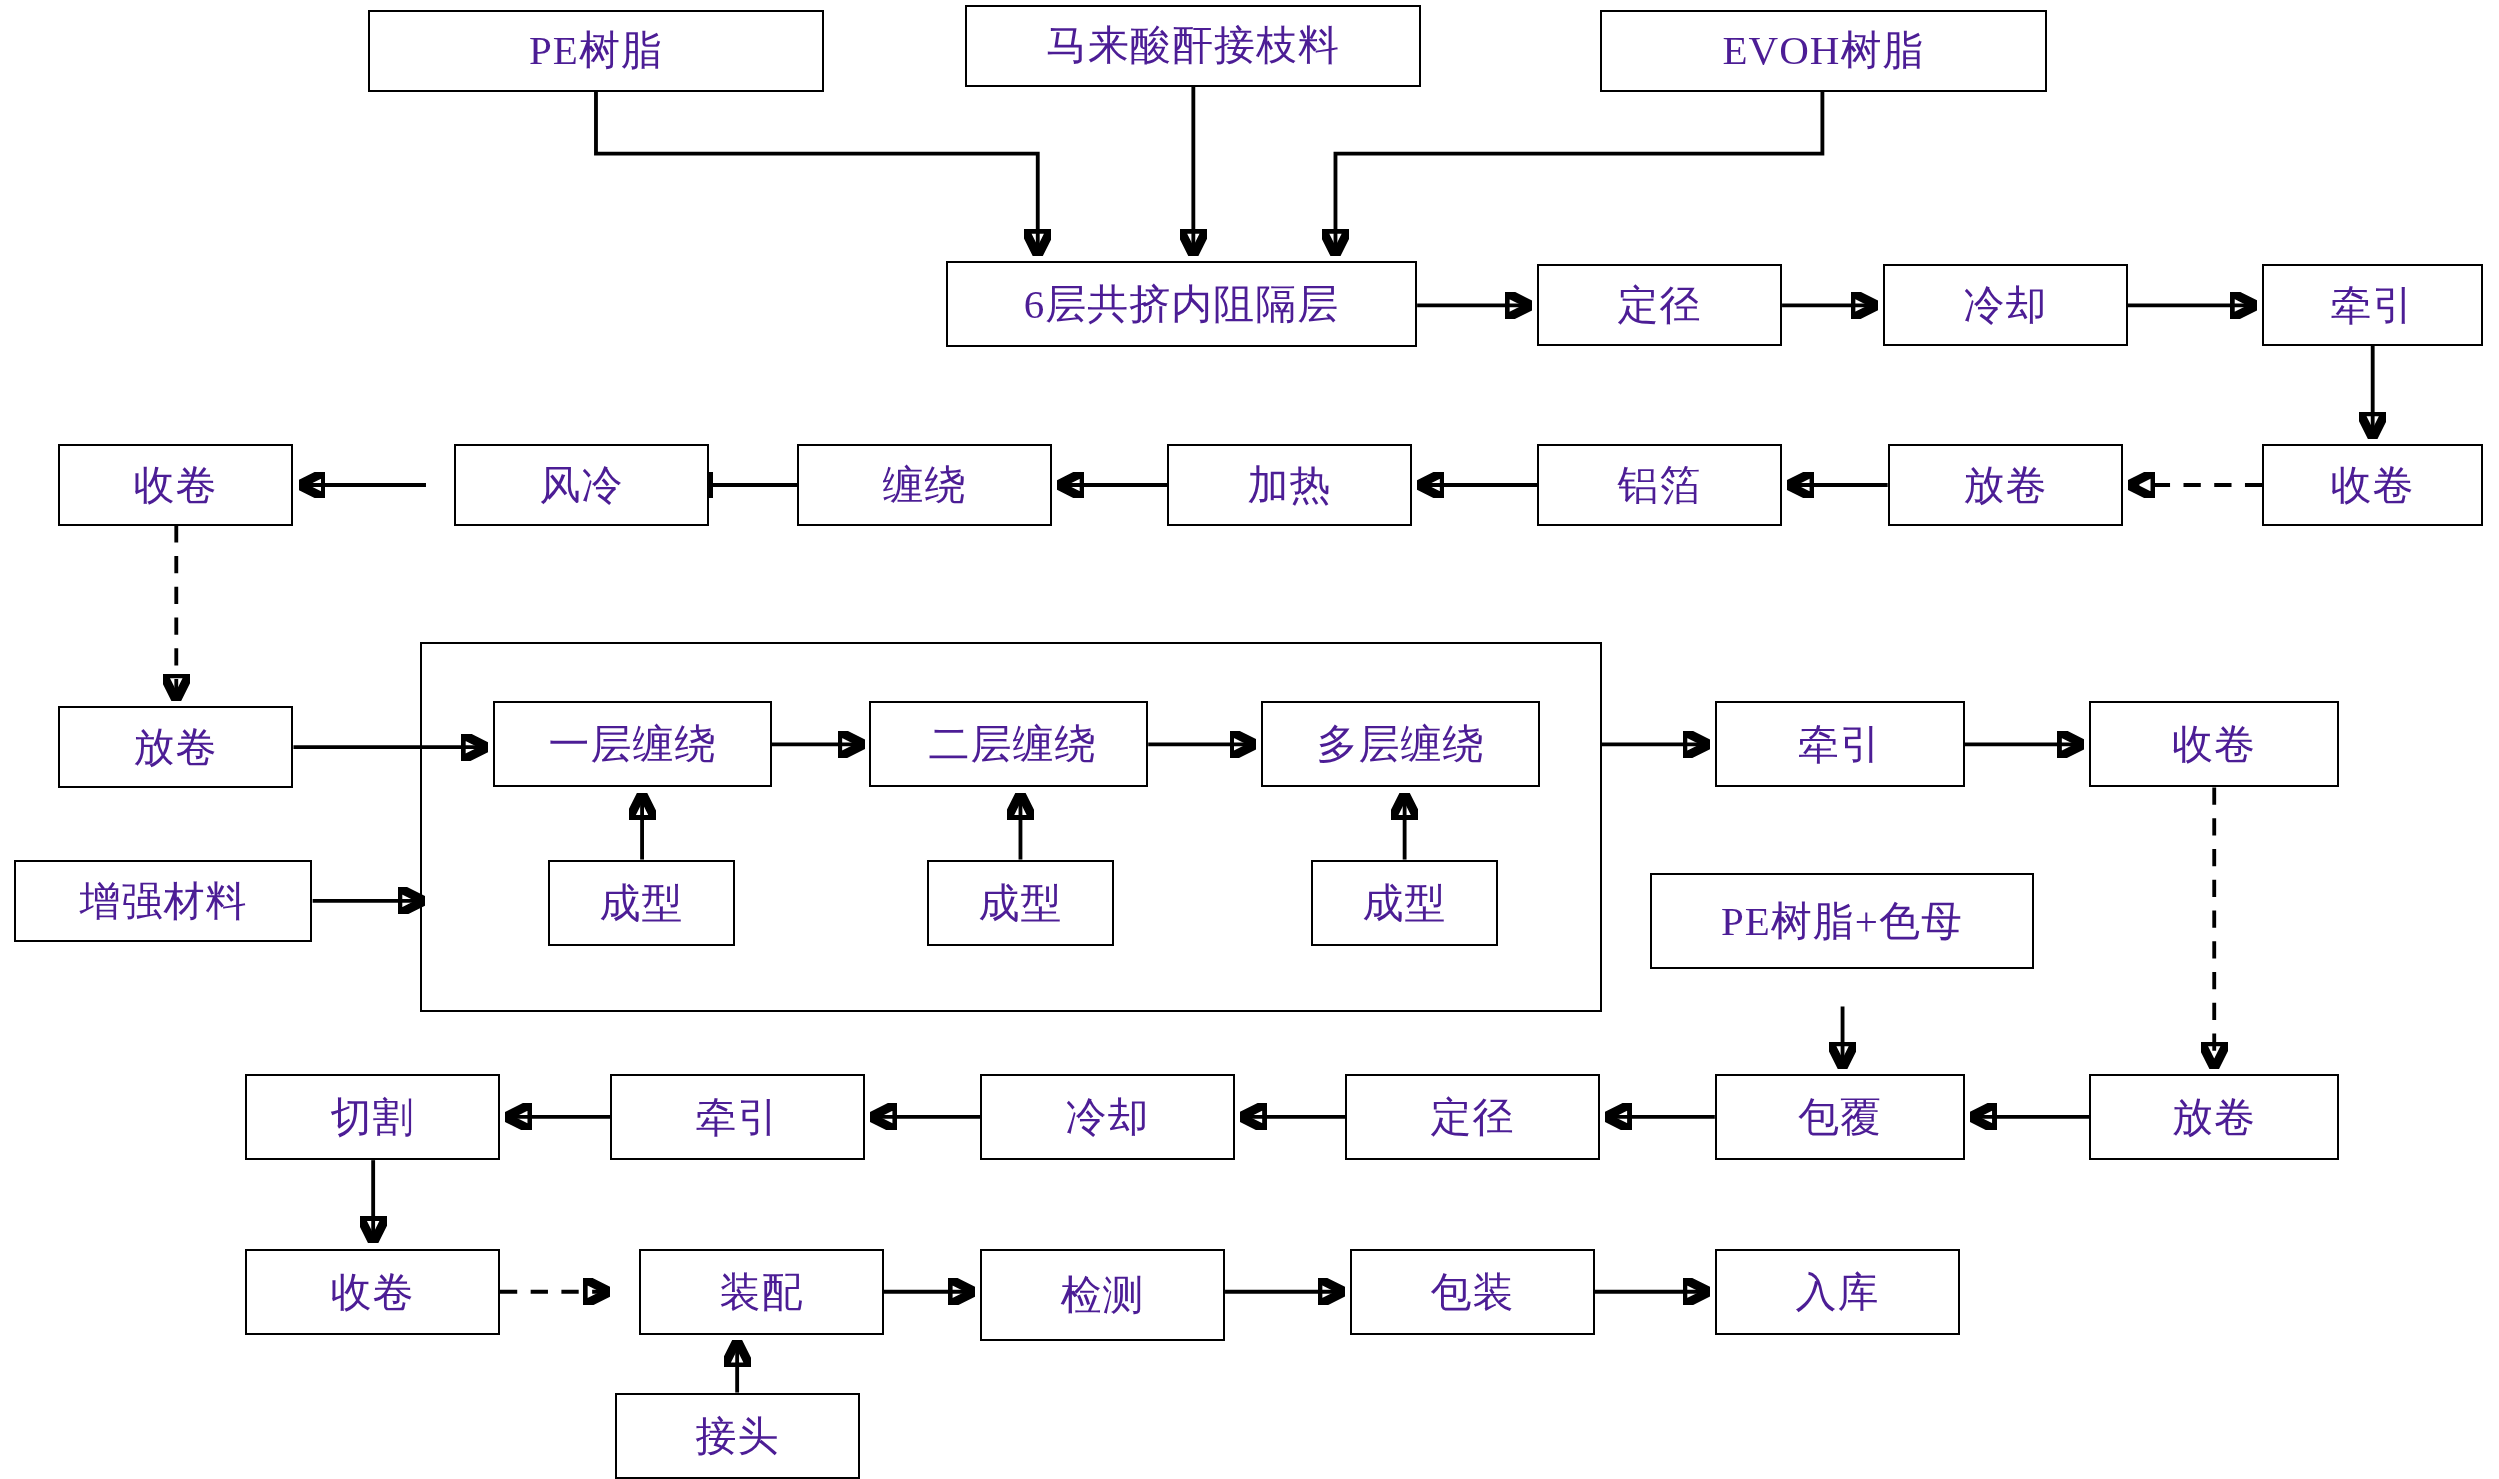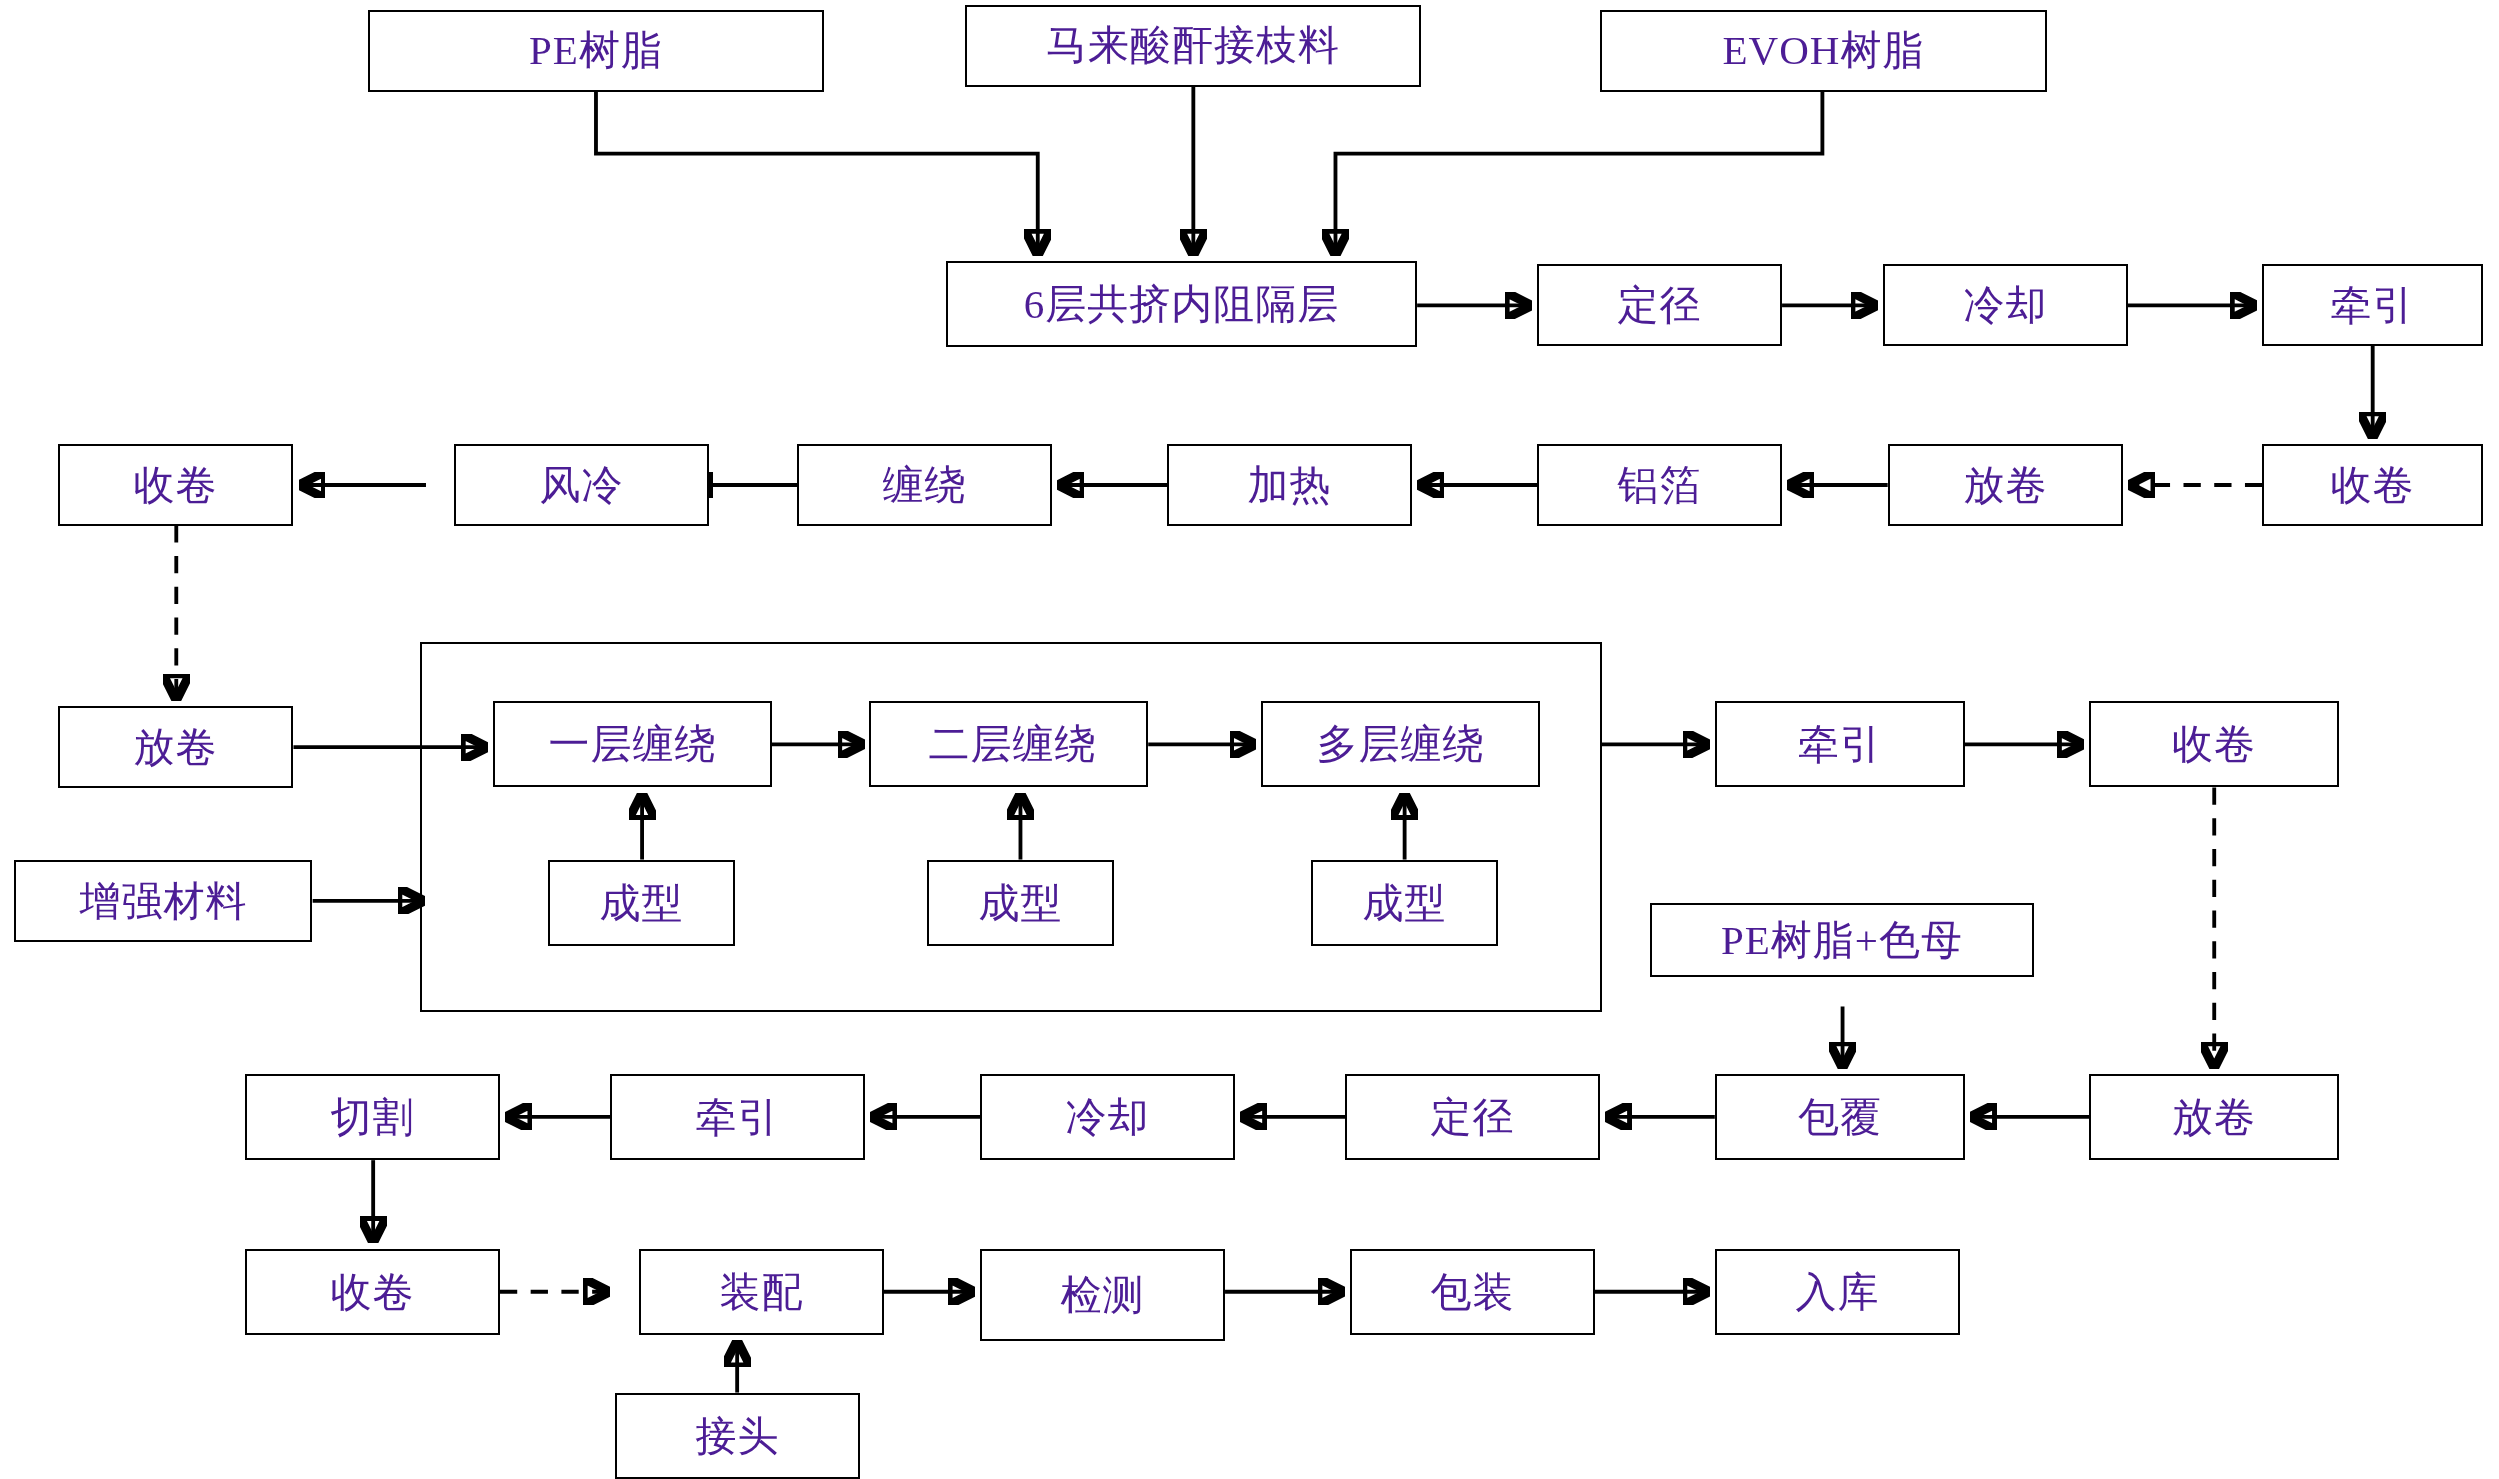--- a/index.html
+++ b/index.html
@@ -139,21 +139,21 @@
   <div class="node" style="left:58px;   top:706px;  width:235px; height:82px;">放卷</div>
   <div class="node" style="left:14.4px; top:860px;  width:298px; height:82px;">增强材料</div>
   <div class="node" style="left:493px;  top:701px;  width:279px; height:86px;">一层缠绕</div>
   <div class="node" style="left:869px;  top:701px;  width:279px; height:86px;padding-left:8px;">二层缠绕</div>
   <div class="node" style="left:1261px; top:701px;  width:279px; height:86px;">多层缠绕</div>
   <div class="node" style="left:548px;  top:860px;  width:187px; height:86px;">成型</div>
   <div class="node" style="left:927px;  top:860px;  width:187px; height:86px;">成型</div>
   <div class="node" style="left:1311px; top:860px;  width:187px; height:86px;">成型</div>
   <div class="node" style="left:1715px; top:701px;  width:250px; height:86px;">牵引</div>
   <div class="node" style="left:2089px; top:701px;  width:250px; height:86px;">收卷</div>
-  <div class="node" style="left:1650px; top:903px; width:384px; height:74px;">PE树脂+色母</div>
+  <div class="node" style="left:1650px; top:873px; width:384px; height:96px;">PE树脂+色母</div>
   <div class="node" style="left:2089px; top:1074px; width:250px; height:86px;">放卷</div>
   <div class="node" style="left:1715px; top:1074px; width:250px; height:86px;">包覆</div>
   <div class="node" style="left:1345px; top:1074px; width:255px; height:86px;">定径</div>
   <div class="node" style="left:980px; top:1074px; width:255px; height:86px;">冷却</div>
   <div class="node" style="left:610px;  top:1074px; width:255px; height:86px;">牵引</div>
   <div class="node" style="left:245px;  top:1074px; width:255px; height:86px;">切割</div>
   <div class="node" style="left:245px;  top:1249px; width:255px; height:86px;">收卷</div>
   <div class="node" style="left:615px;  top:1249px; width:245px; height:86px;margin-left:24px;">装配</div>
   <div class="node" style="left:980px; top:1249px; width:245px; height:92px;">检测</div>
   <div class="node" style="left:1350px; top:1249px; width:245px; height:86px;">包装</div>

